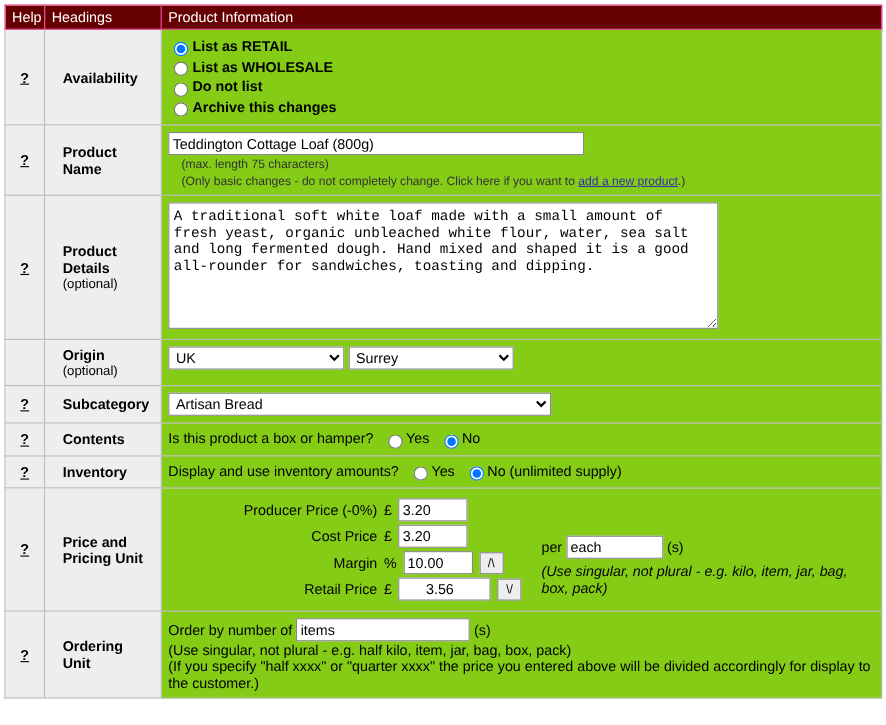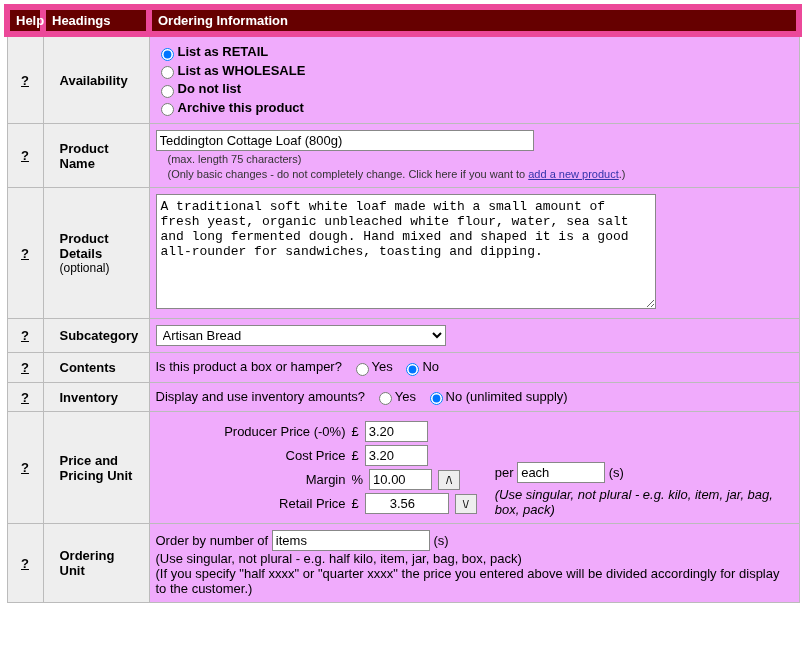--- a/index.html
+++ b/index.html
@@ -11,24 +11,24 @@
     color: #000;
   }
   table.main {
     border-collapse: collapse;
     width: 798px;
     table-layout: fixed;
   }
   table.main > tbody > tr > th {
     background: #660000;
     color: #fff;
-    font-weight: bold;
+    font-weight: normal;
     text-align: left;
     padding: 3px 6px;
-    border: 6px solid #ec4899;
+    border: 1px solid #ec4899;
     font-size: 13px;
   }
   table.main > tbody > tr > td {
     border: 1px solid #bbb;
     padding: 6px 6px;
     vertical-align: middle;
     background: #eeeeee;
   }
   table.main > tbody > tr > td.help-cell {
     width: 30px;
@@ -41,21 +41,21 @@
     vertical-align: middle;
     font-size: 13px;
     padding-left: 16px;
   }
   table.main > tbody > tr > td.heading-cell .optional {
     font-weight: normal;
     display: block;
     font-size: 12px;
   }
   table.main > tbody > tr > td.content-cell {
-    background: #f0abfc;
+    background: #84cc16;
     vertical-align: top;
   }
   .help-link {
     color: #000;
     text-decoration: underline;
     font-weight: bold;
   }
   .radio-row {
     display: block;
     padding: 1px 0;
@@ -124,31 +124,31 @@
 <table class="main">
 <colgroup>
       <col class="col-help">
       <col class="col-head">
       <col>
     </colgroup>
 <tbody>
   <tr>
     <th>Help</th>
     <th>Headings</th>
-    <th>Ordering Information</th>
+    <th>Product Information</th>
   </tr>
 
   <tr>
     <td class="help-cell"><a href="#" class="help-link">?</a></td>
     <td class="heading-cell">Availability</td>
     <td class="content-cell">
       <label class="radio-row"><input type="radio" name="avail" checked="" style=""><span>List as RETAIL</span></label>
       <label class="radio-row"><input type="radio" name="avail" style=""><span>List as WHOLESALE</span></label>
       <label class="radio-row"><input type="radio" name="avail" style=""><span>Do not list</span></label>
-      <label class="radio-row"><input type="radio" name="avail" style=""><span>Archive this product</span></label>
+      <label class="radio-row"><input type="radio" name="avail" style=""><span>Archive this changes</span></label>
     </td>
   </tr>
 
   <tr>
     <td class="help-cell"><a href="#" class="help-link">?</a></td>
     <td class="heading-cell">Product Name</td>
     <td class="content-cell">
       <input type="text" style="width: 370px;" value="Teddington Cottage Loaf (800g)"><br>
       <span class="note">(max. length 75 characters)</span><br>
       <span class="note">
@@ -162,26 +162,37 @@
     <td class="heading-cell">
       <span>Product Details</span>
       <span class="optional">(optional)</span>
     </td>
     <td class="content-cell">
       <textarea rows="7" style="width: 490px;">A traditional soft white loaf made with a small amount of fresh yeast, organic unbleached white flour, water, sea salt and long fermented dough. Hand mixed and shaped it is a good all-rounder for sandwiches, toasting and dipping.</textarea>
     </td>
   </tr>
 
 
+  <tr>
+    <td class="help-cell"></td>
+    <td class="heading-cell">
+      <span>Origin</span>
+      <span class="optional">(optional)</span>
+    </td>
+    <td class="content-cell">
+      <select style="width:160px"><option>UK</option></select>
+      <select style="width:150px"><option>Surrey</option></select>
+    </td>
+  </tr>
 
   <tr>
     <td class="help-cell"><a href="#" class="help-link">?</a></td>
     <td class="heading-cell">Subcategory</td>
     <td class="content-cell">
-      <select style="width:290px"><option>Artisan Bread</option></select>
+      <select style="width:348px"><option>Artisan Bread</option></select>
     </td>
   </tr>
 
   <tr>
     <td class="help-cell"><a href="#" class="help-link">?</a></td>
     <td class="heading-cell">Contents</td>
     <td class="content-cell">
       <span>Is this product a box or hamper?</span>
       <input type="radio" name="contents" class="inline-radio" style=""><span>Yes</span>
       <input type="radio" name="contents" class="inline-radio" checked="" style=""><span>No</span>
@@ -195,21 +206,21 @@
       <span>Display and use inventory amounts?</span>
       <input type="radio" name="inv" class="inline-radio" style=""><span>Yes</span>
       <input type="radio" name="inv" class="inline-radio" checked="" style=""><span>No (unlimited supply)</span>
     </td>
   </tr>
 
   <tr>
     <td class="help-cell"><a href="#" class="help-link">?</a></td>
     <td class="heading-cell">Price and Pricing Unit</td>
     <td class="content-cell">
-      <div style="display:flex; gap:18px; align-items:flex-end;">
+      <div style="display:flex; gap:18px; align-items:center;">
         <div>
           <div class="price-row">
             <span class="price-label">Producer Price (-0%)</span>
             <span>£</span>
             <input type="text" style="width: 55px;" value="3.20">
           </div>
           <div class="price-row">
             <span class="price-label">Cost Price</span>
             <span>£</span>
             <input type="text" style="width: 55px;" value="3.20">

